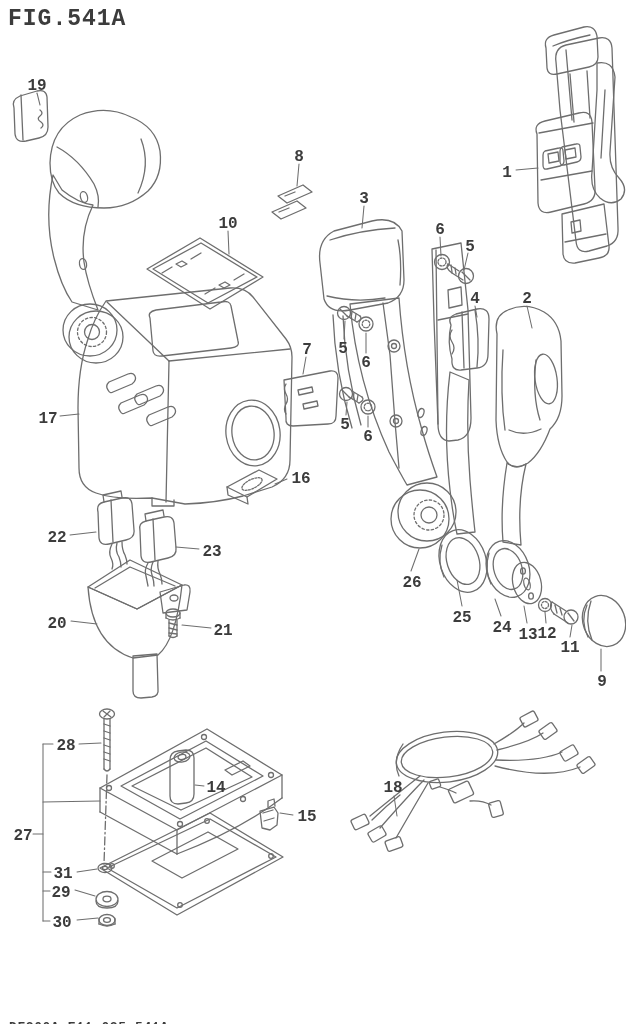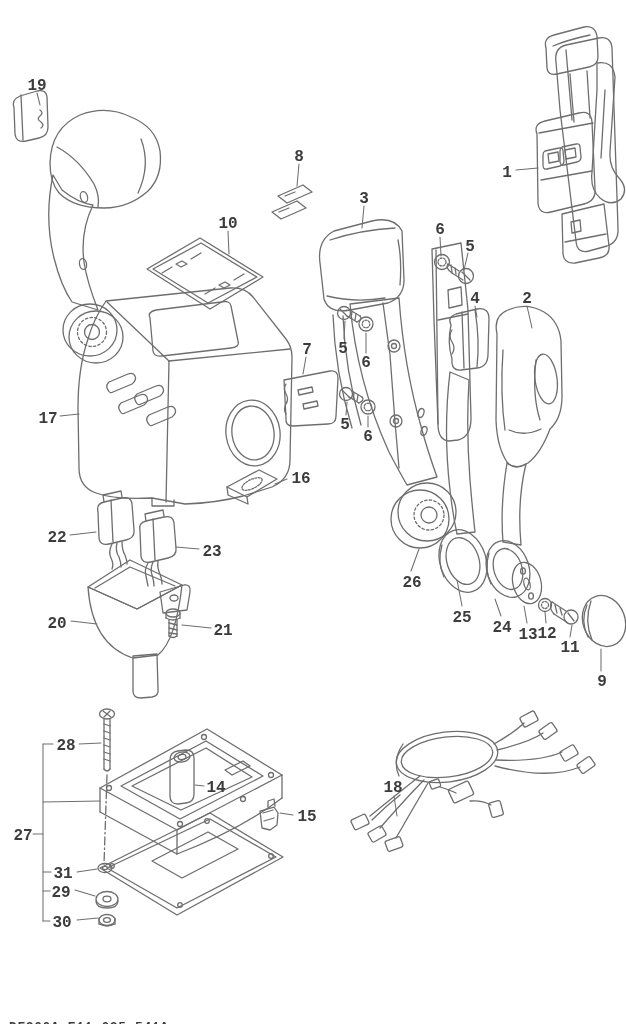--- a/index.html
+++ b/index.html
@@ -20,20 +20,21 @@
   .dd{stroke-dasharray:8 3 1.5 3;stroke-width:1}
   #callout-layer line{stroke-width:1.05}
   #callout-layer text{font-family:"Liberation Mono",monospace;font-size:16px;
         font-weight:700;fill:var(--label,#3c3c3c);stroke:none}
 </style>
 </head>
 <body>
 
 <div class="page">
 
+  <div class="fig-title">FIG.541A</div>
 
   <svg class="diagram" width="626" height="1024" viewBox="0 0 626 1024">
 
     <g>
       <path class="f" d="M147,269 L200,238 L263,277 L210,309 Z"></path>
       <path class="t" d="M153,269 L201,243 L257,277 L208,303 Z"></path>
       <path class="t" d="M162,273 L172,267"></path>
         <path class="t" d="M176,264 l6,-3 l5,3 l-6,3 Z"></path>
       <path class="t" d="M191,259 L201,253"></path>
       <path class="t" d="M205,294 L215,288"></path>

